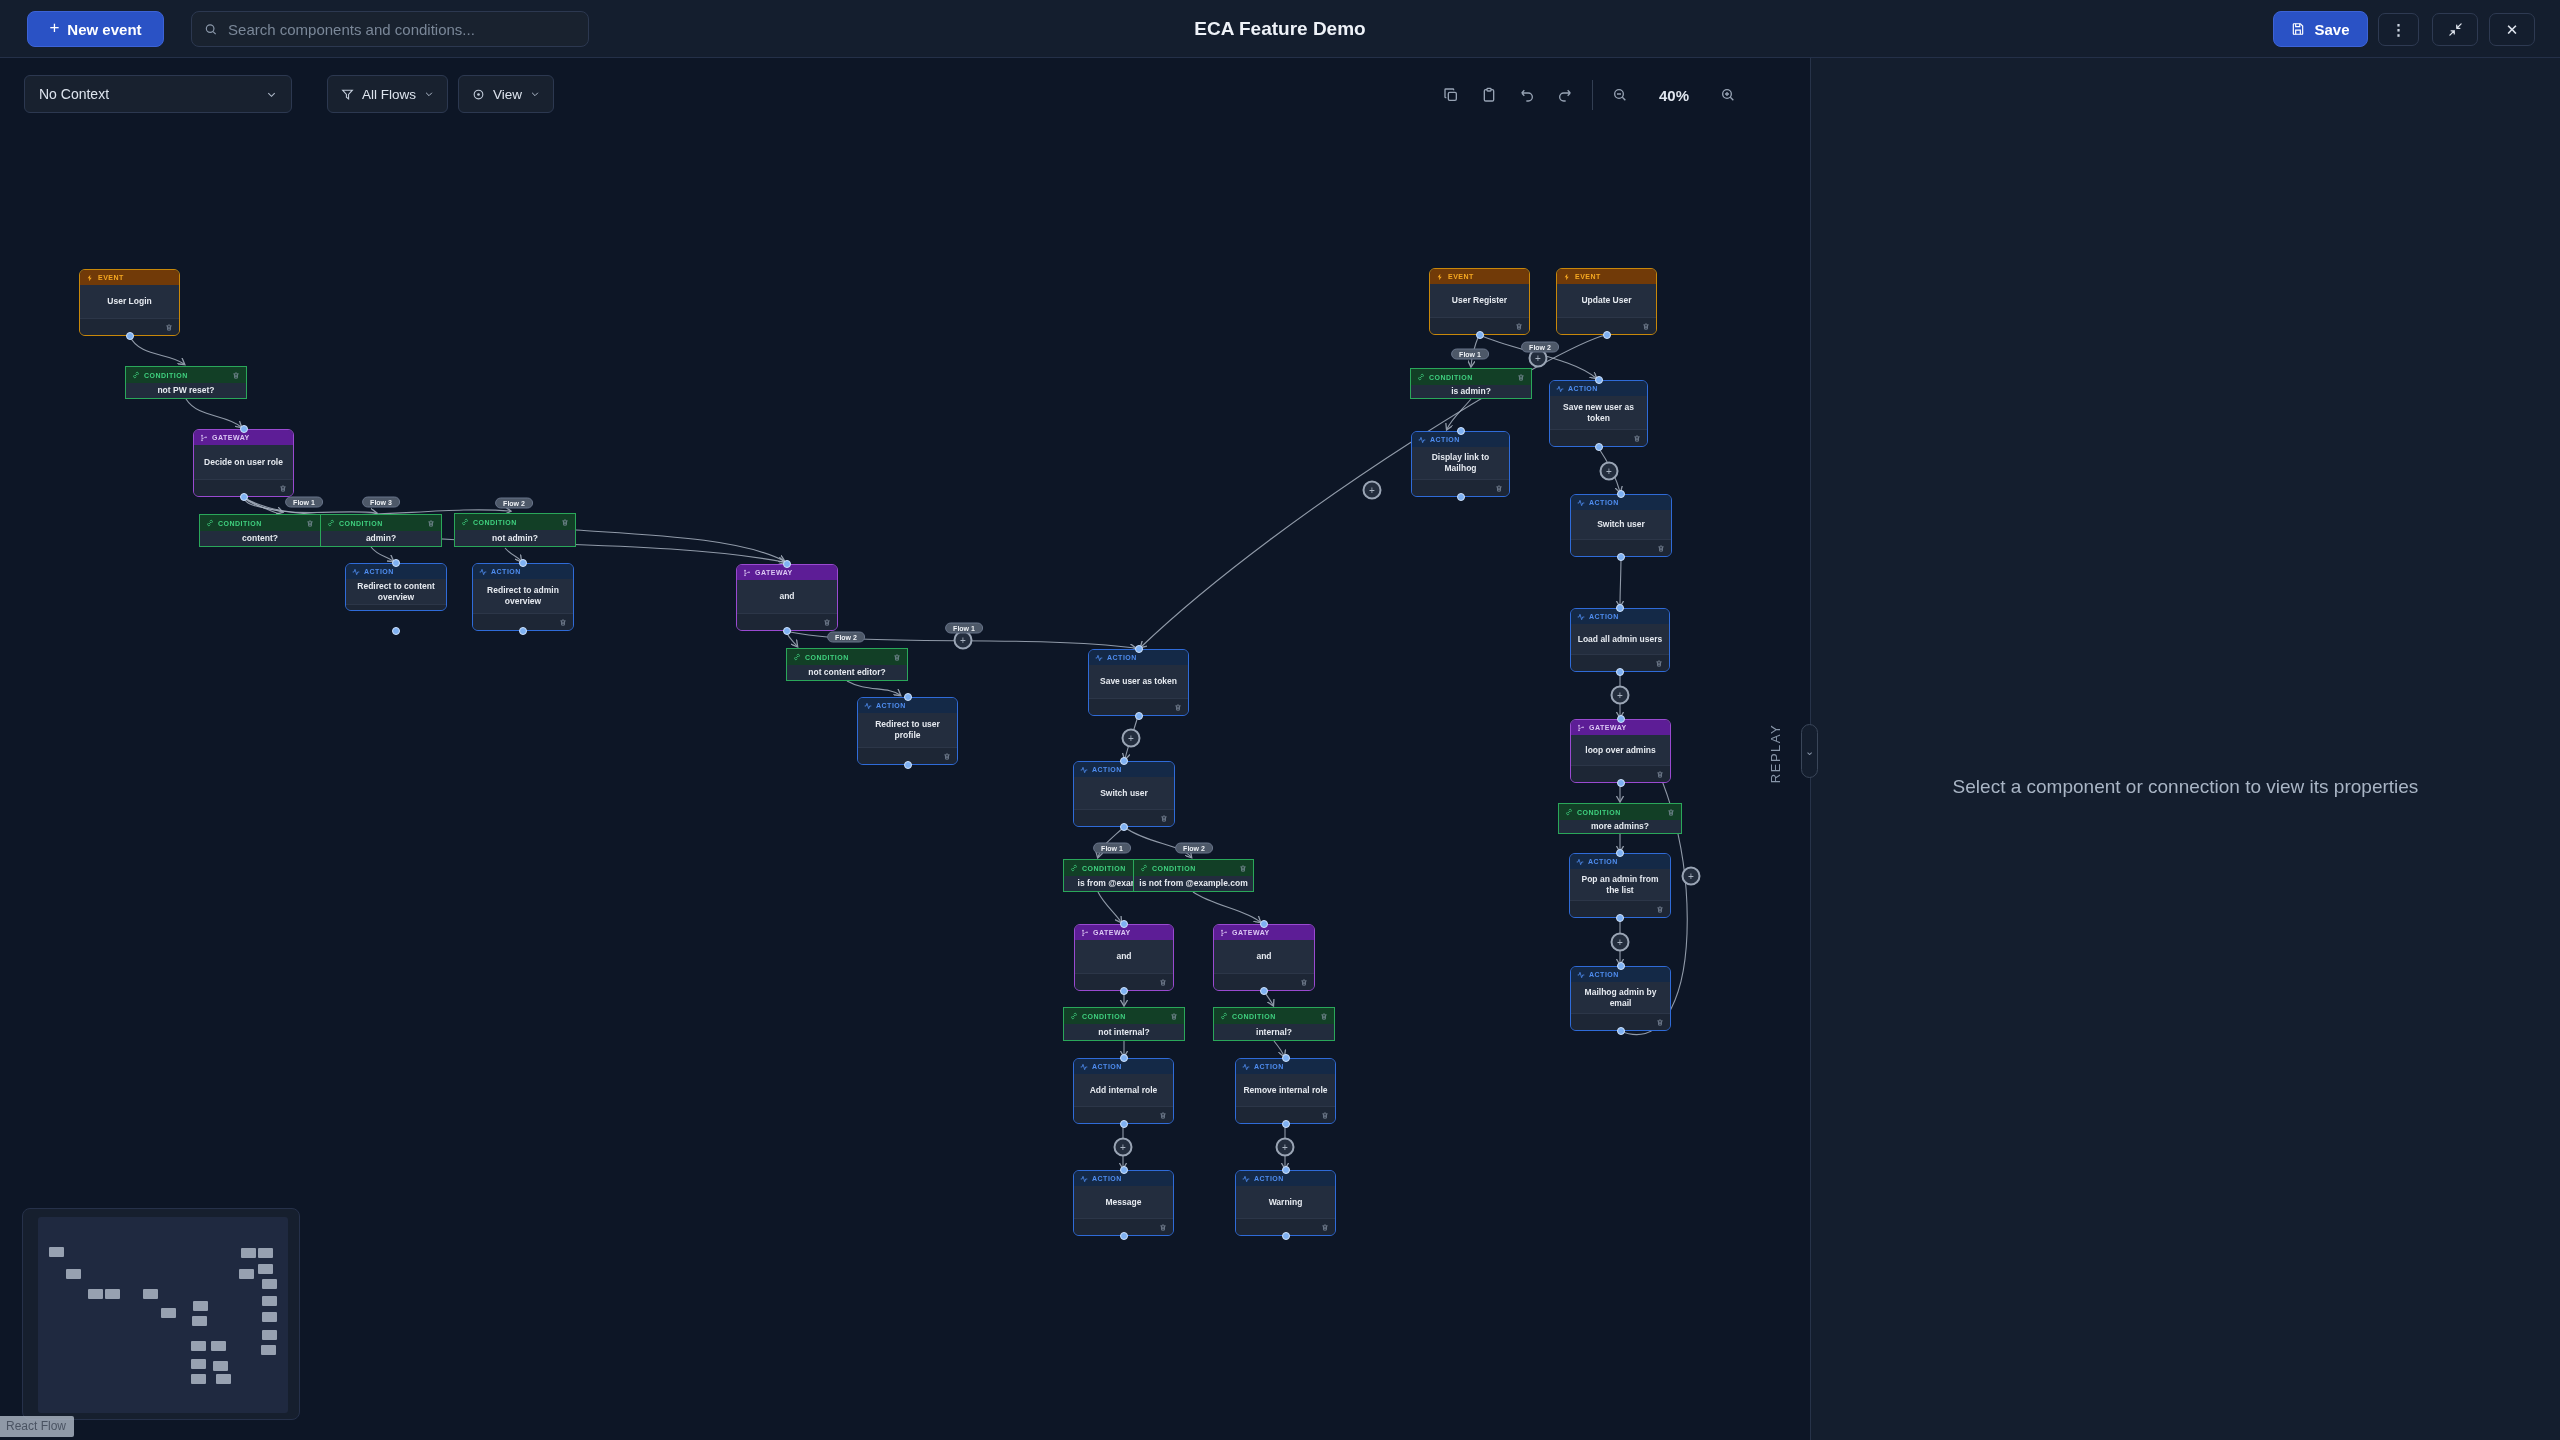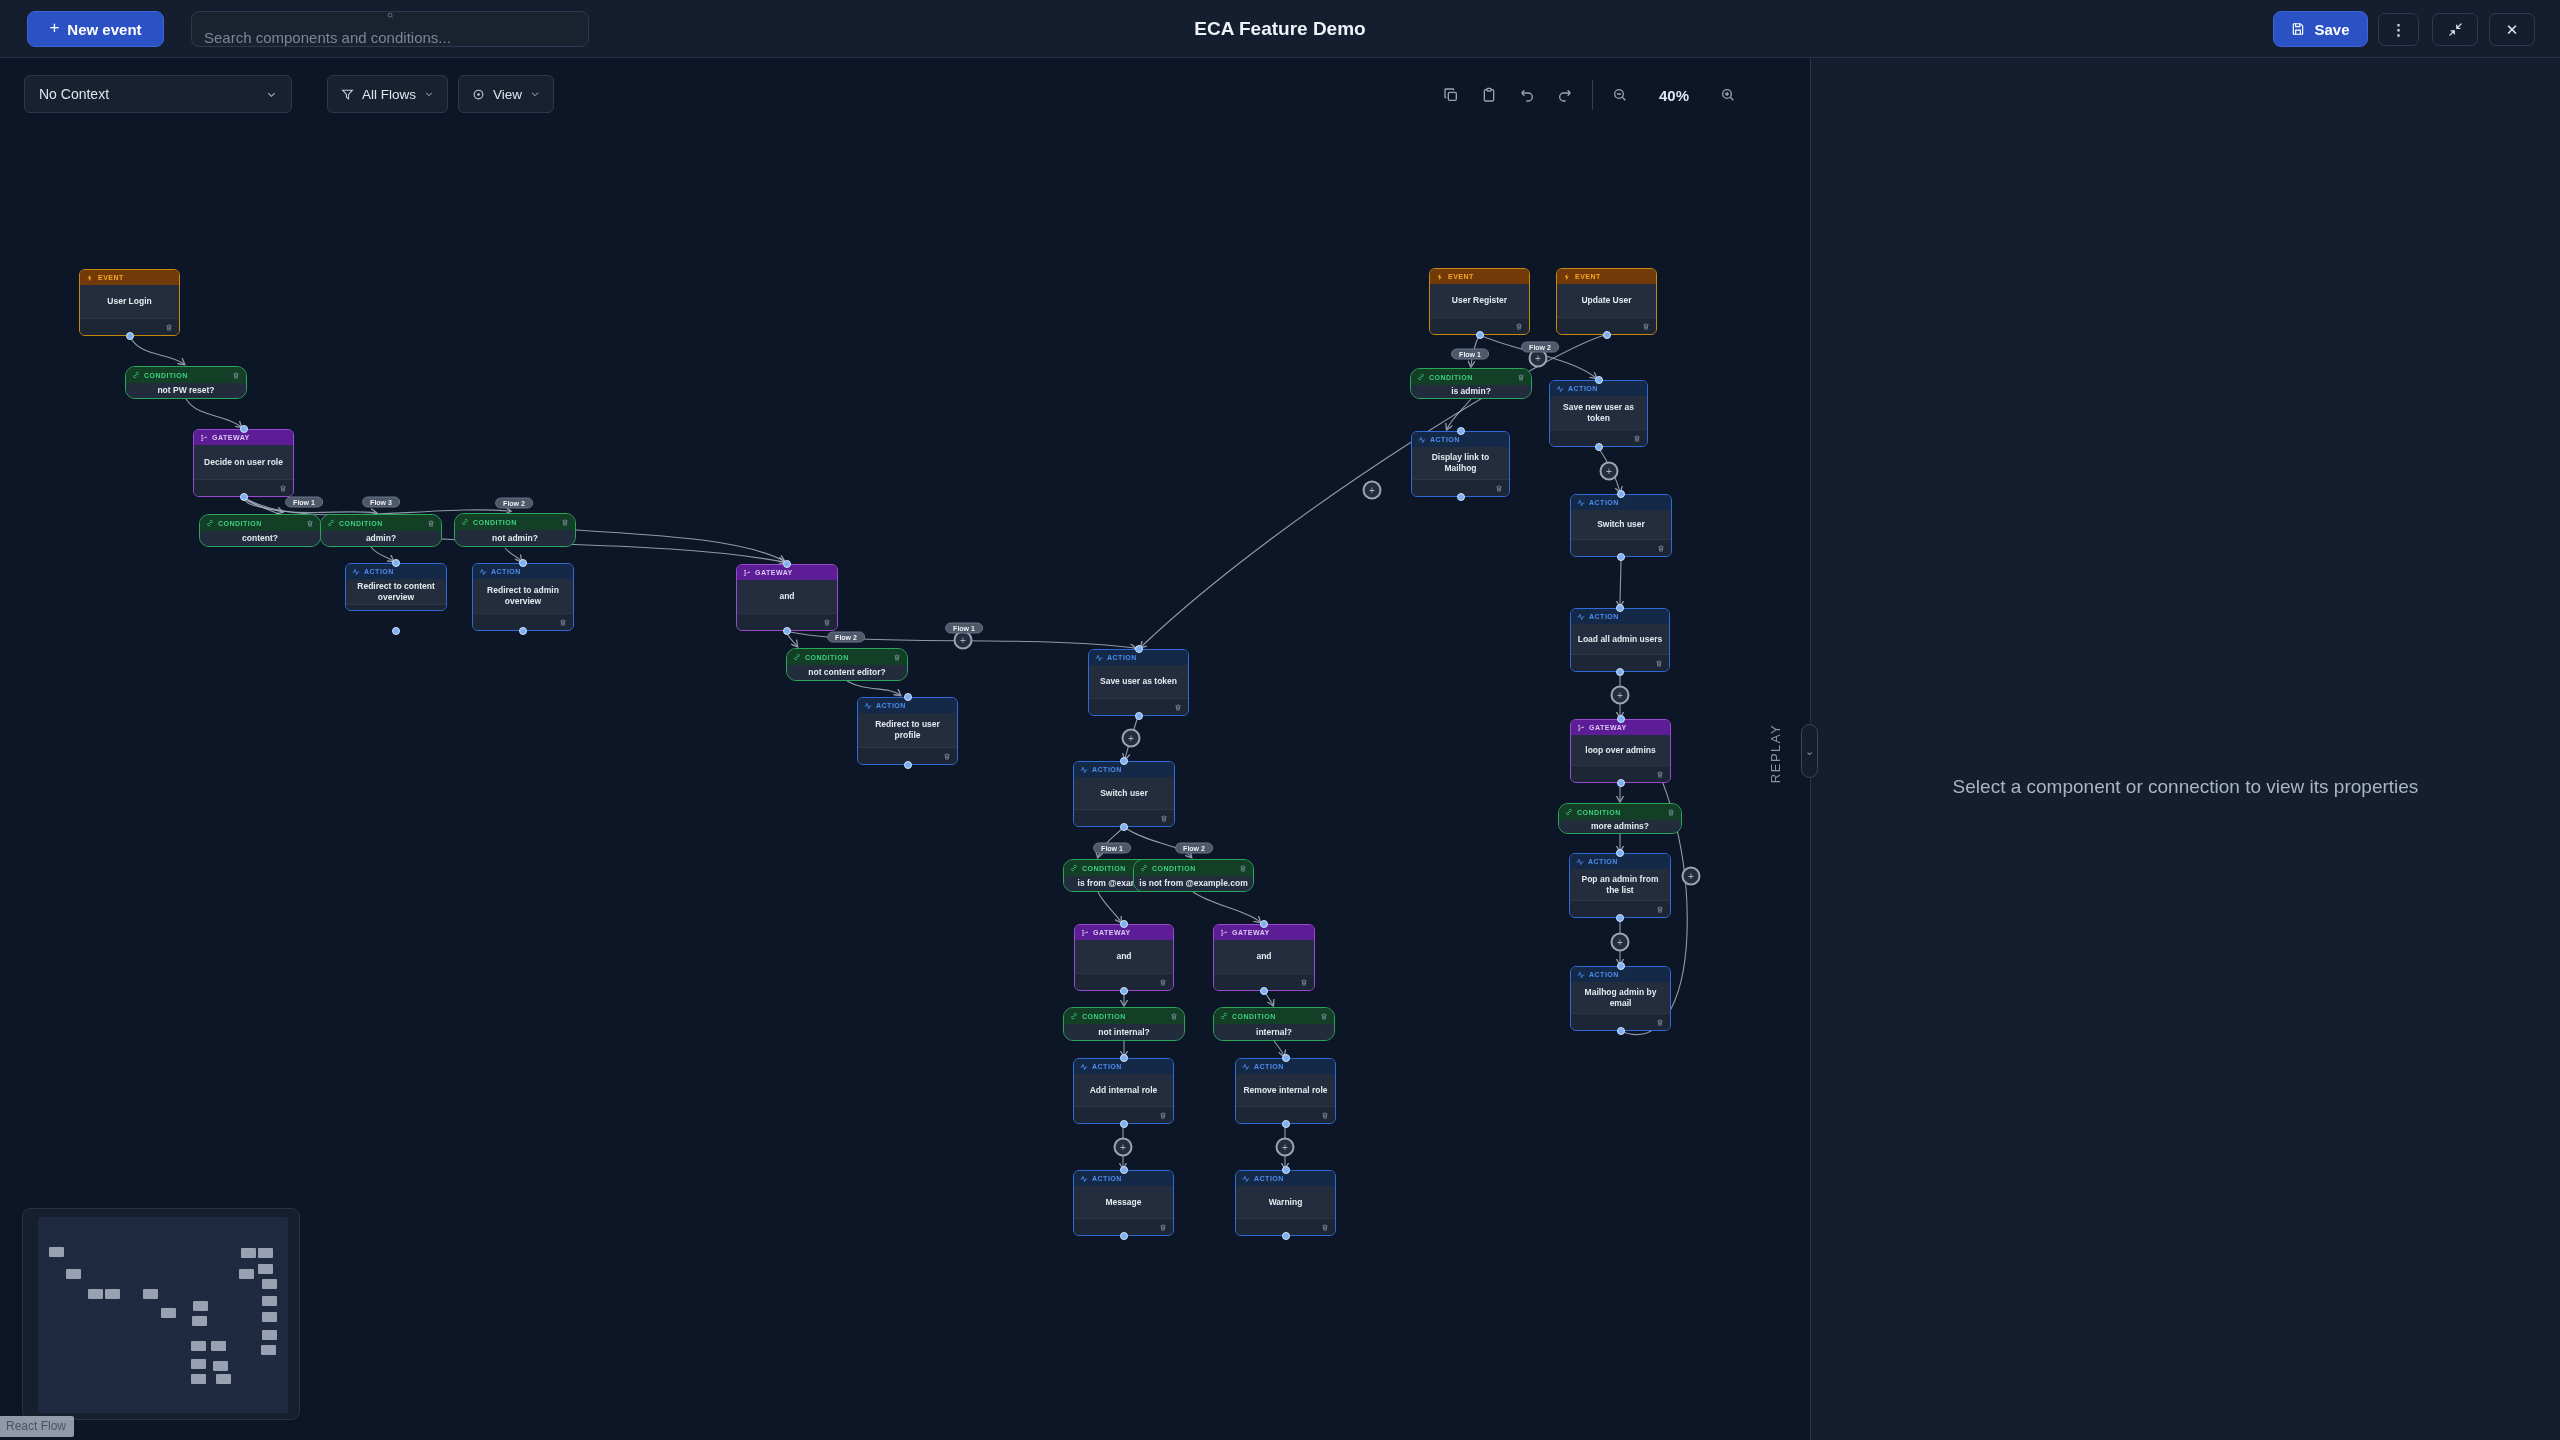--- a/index.html
+++ b/index.html
@@ -9,21 +9,21 @@
   
   .topbar { position:absolute; left:0; top:0; width:2560px; height:58px;
     background:#141e2e; border-bottom:1px solid #243048; z-index:50; }
   .btn-primary { position:absolute; display:flex; align-items:center; gap:8px; justify-content:center;
     background:#2a52c5; border:1px solid #3d63d6; border-radius:8px; color:#fff;
     font-size:15px; font-weight:700; cursor:pointer; }
   .new-event { left:27px; top:11px; width:137px; height:36px; }
   .plus-glyph { font-size:17px; font-weight:400; margin-top:-2px; }
   .searchbox { position:absolute; left:191px; top:11px; width:398px; height:36px;
     background:#19222f; border:1px solid #2c3850; border-radius:8px;
-    display:flex; align-items:center; gap:10px; padding:0 12px;flex-direction:column; }
+    display:flex; align-items:center; gap:10px; padding:0 12px; }
   .searchbox input { background:transparent; border:none; outline:none; color:#aab6c6;
     font-size:15px; width:100%; font-family:inherit; }
   .searchbox input::placeholder { color:#7a8798; }
   .app-title { position:absolute; left:0; right:0; top:0; height:58px; display:flex;
     align-items:center; justify-content:center; font-size:19px; font-weight:700;
     color:#eef2f8; pointer-events:none; }
   .save-btn { left:2273px; top:11px; width:95px; height:36px; gap:9px; }
   .icon-btn { position:absolute; top:13px; height:33px; background:transparent;
     border:1px solid #2e3a52; border-radius:7px; display:flex; align-items:center;
     justify-content:center; color:#cdd6e2; cursor:pointer; }
@@ -74,21 +74,21 @@
   .node .ntitle { font-size:8.5px; font-weight:700; color:#e6eaf0; text-align:center; line-height:1.25; }
   .node .nfoot { flex:0 0 17px; border-top:1px solid #2c3648; background:#1d2635;
     display:flex; align-items:center; justify-content:flex-end; padding:0 6px; }
   .trash { color:#8d99ab; display:flex; }
   .t-event    { border:1px solid #c8880a; }
   .t-event .nhead { background:#713a08; } .t-event .ntype { color:#f6a821; }
   .t-gateway  { border:1px solid #9a4ad1; }
   .t-gateway .nhead { background:#5d1d96; } .t-gateway .ntype { color:#dcc8f4; }
   .t-action   { border:1px solid #2f6bd8; }
   .t-action .nhead { background:#142947; } .t-action .ntype { color:#4f8df0; }
-  .t-condition { border:1px solid #2aa75a; border-radius:10px; }
+  .t-condition { border:1px solid #2aa75a; border-radius:0; }
   .t-condition .nhead { background:#123f26; flex:0 0 16px; } .t-condition .ntype { color:#3fd07f; }
   .t-condition .nbody { background:#222c3d; padding:0 4px; }
   .nhead .spacer { flex:1; }
   .handle { position:absolute; width:8px; height:8px; border-radius:50%;
     background:#7fb1f2; border:1px solid #cfe2fb; z-index:12; }
   .flow-pill { position:absolute; z-index:6; transform:translate(-50%,-50%);
     background:#4d5868; border:1px solid #68748a; border-radius:8px; padding:1px 7px;
     font-size:7px; font-weight:700; color:#eef1f5; white-space:nowrap; cursor:pointer; }
   .plus-handle { position:absolute; z-index:5; transform:translate(-50%,-50%);
     width:19px; height:19px; border-radius:50%; background:#232d3d;

